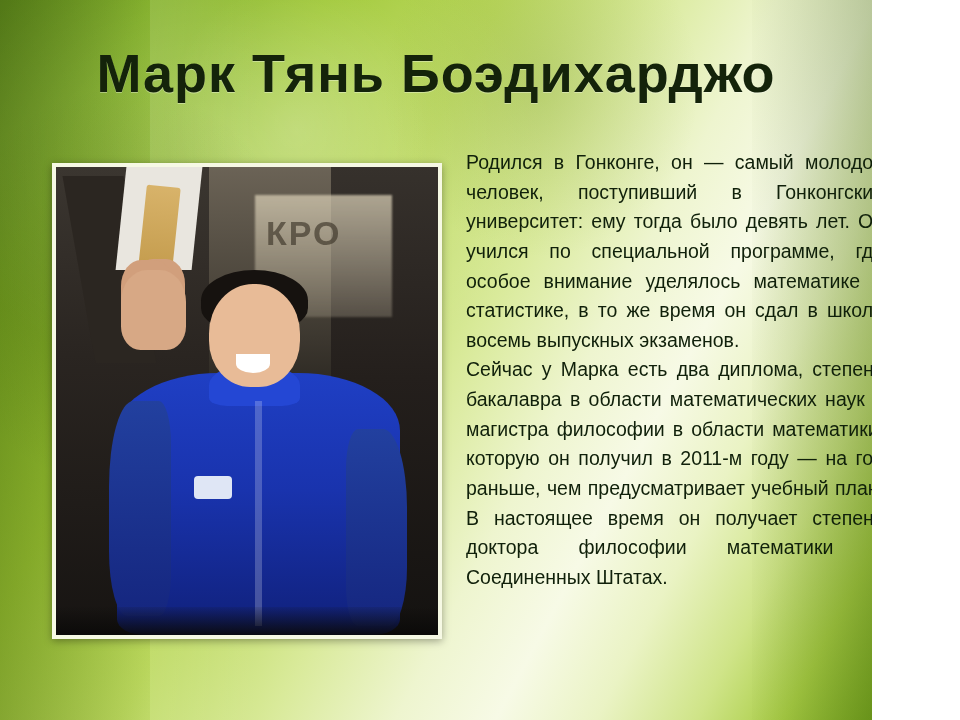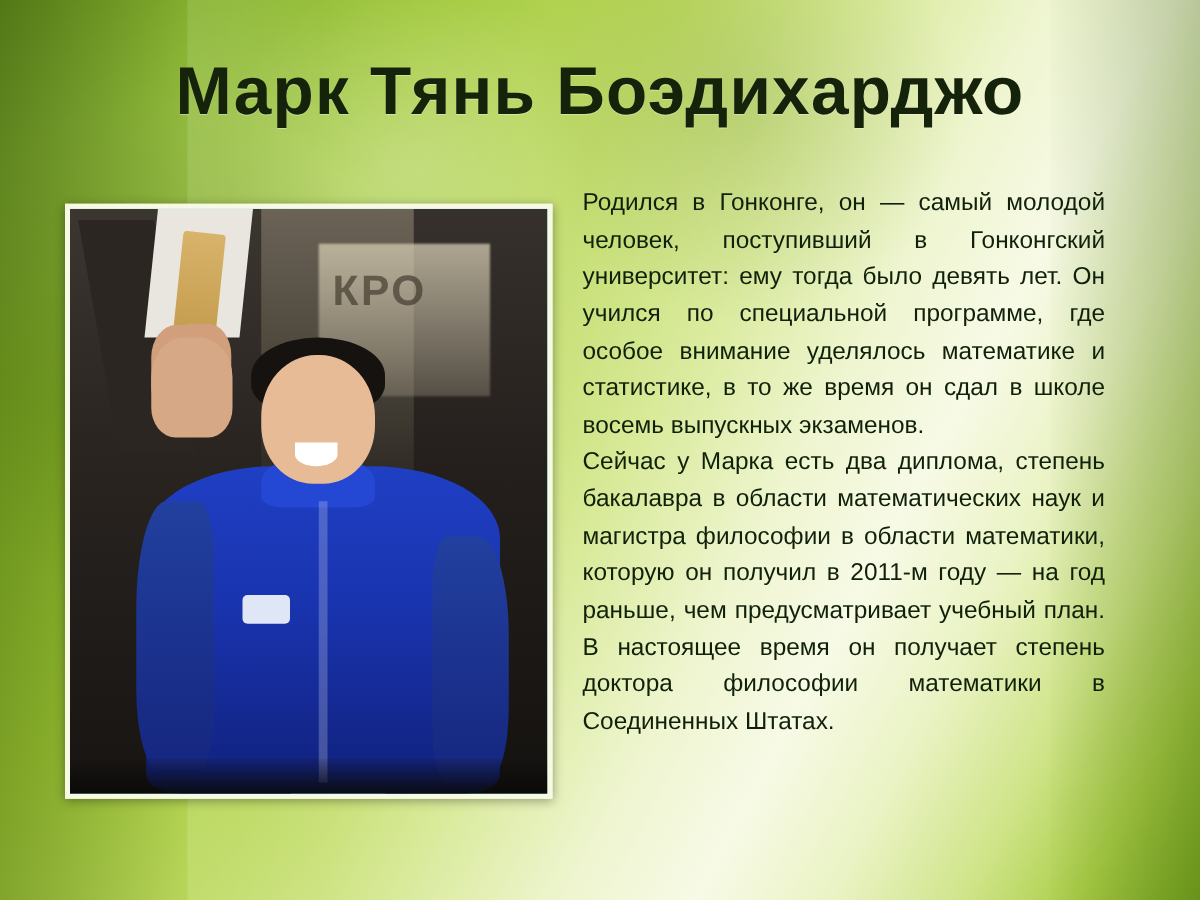--- a/index.html
+++ b/index.html
@@ -9,21 +9,21 @@
   body {
     width: 960px;
     height: 720px;
     overflow: hidden;
     font-family: "Liberation Sans", sans-serif;
     background: #ffffff;
   }
 
   .slide {
     position: relative;
-    width: 960px;
+    width: 872px;
     height: 720px;
     overflow: hidden;
     background:
       radial-gradient(ellipse 60% 55% at 28% 22%, rgba(255,255,255,0.22) 0%, rgba(255,255,255,0.0) 60%),
       linear-gradient(118deg,
         #5f8a1c 0%,
         #7fae22 12%,
         #9ec733 26%,
         #bcd95e 40%,
         #d9ea9a 52%,

